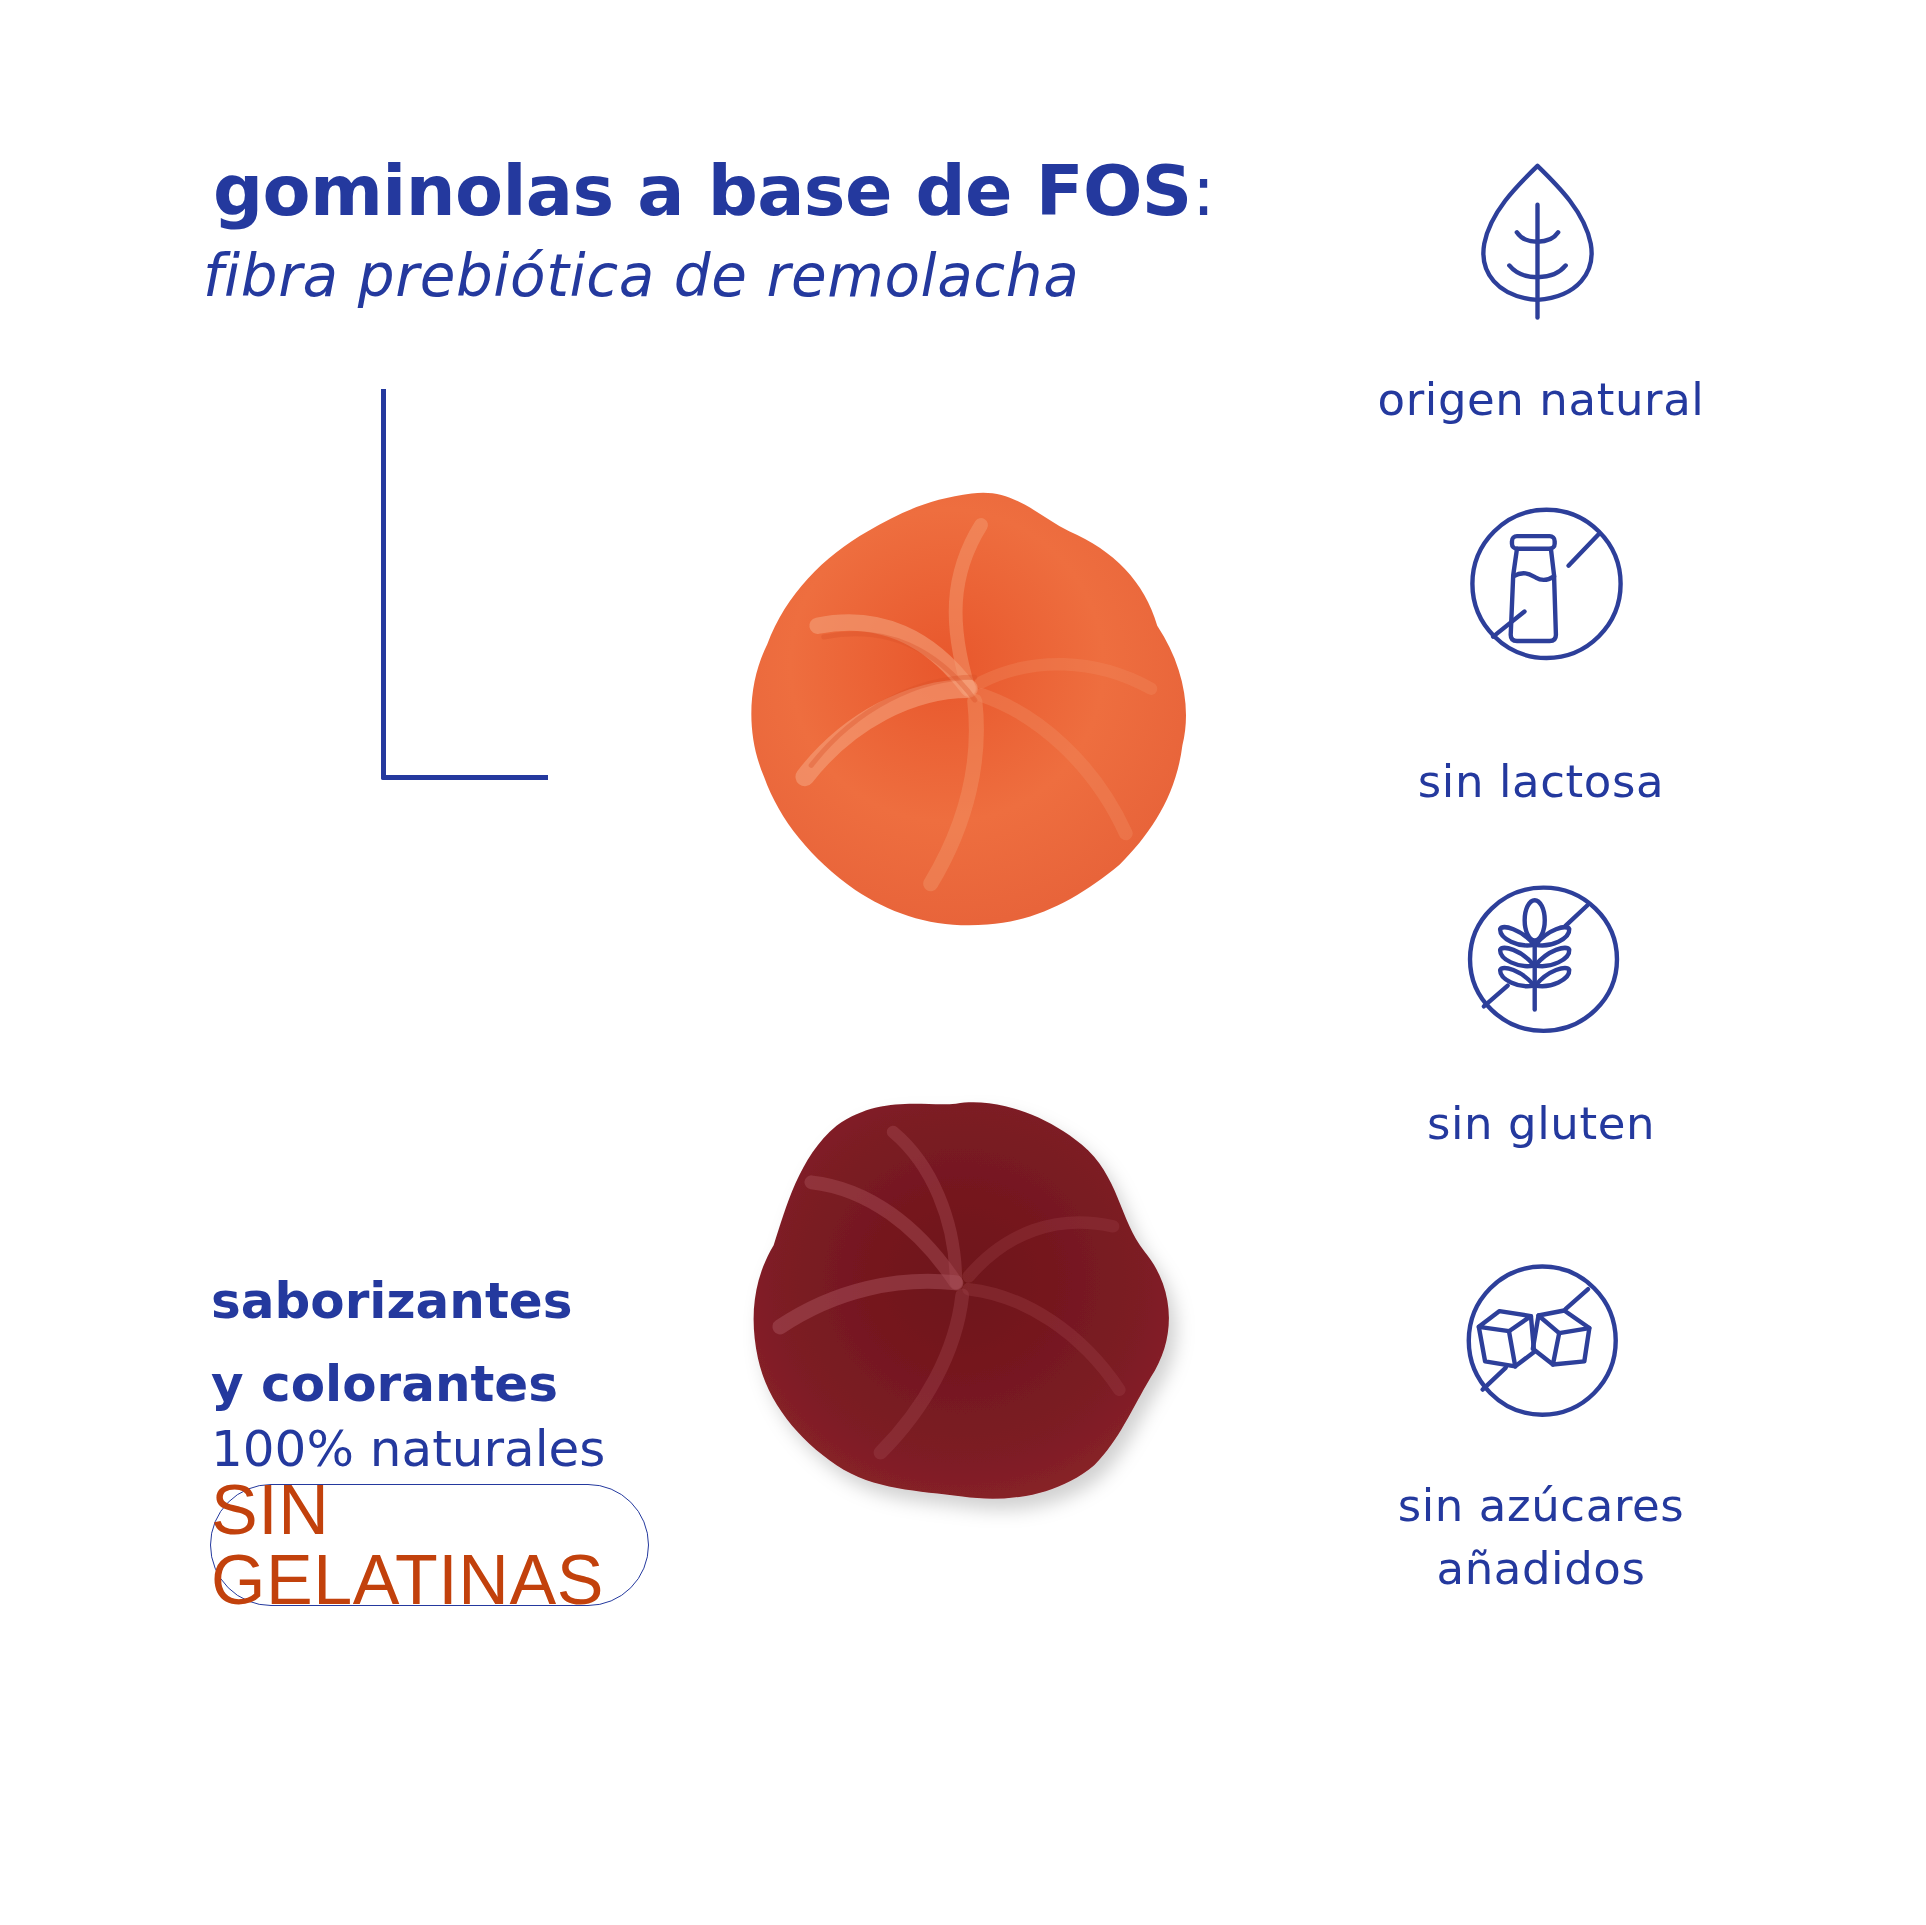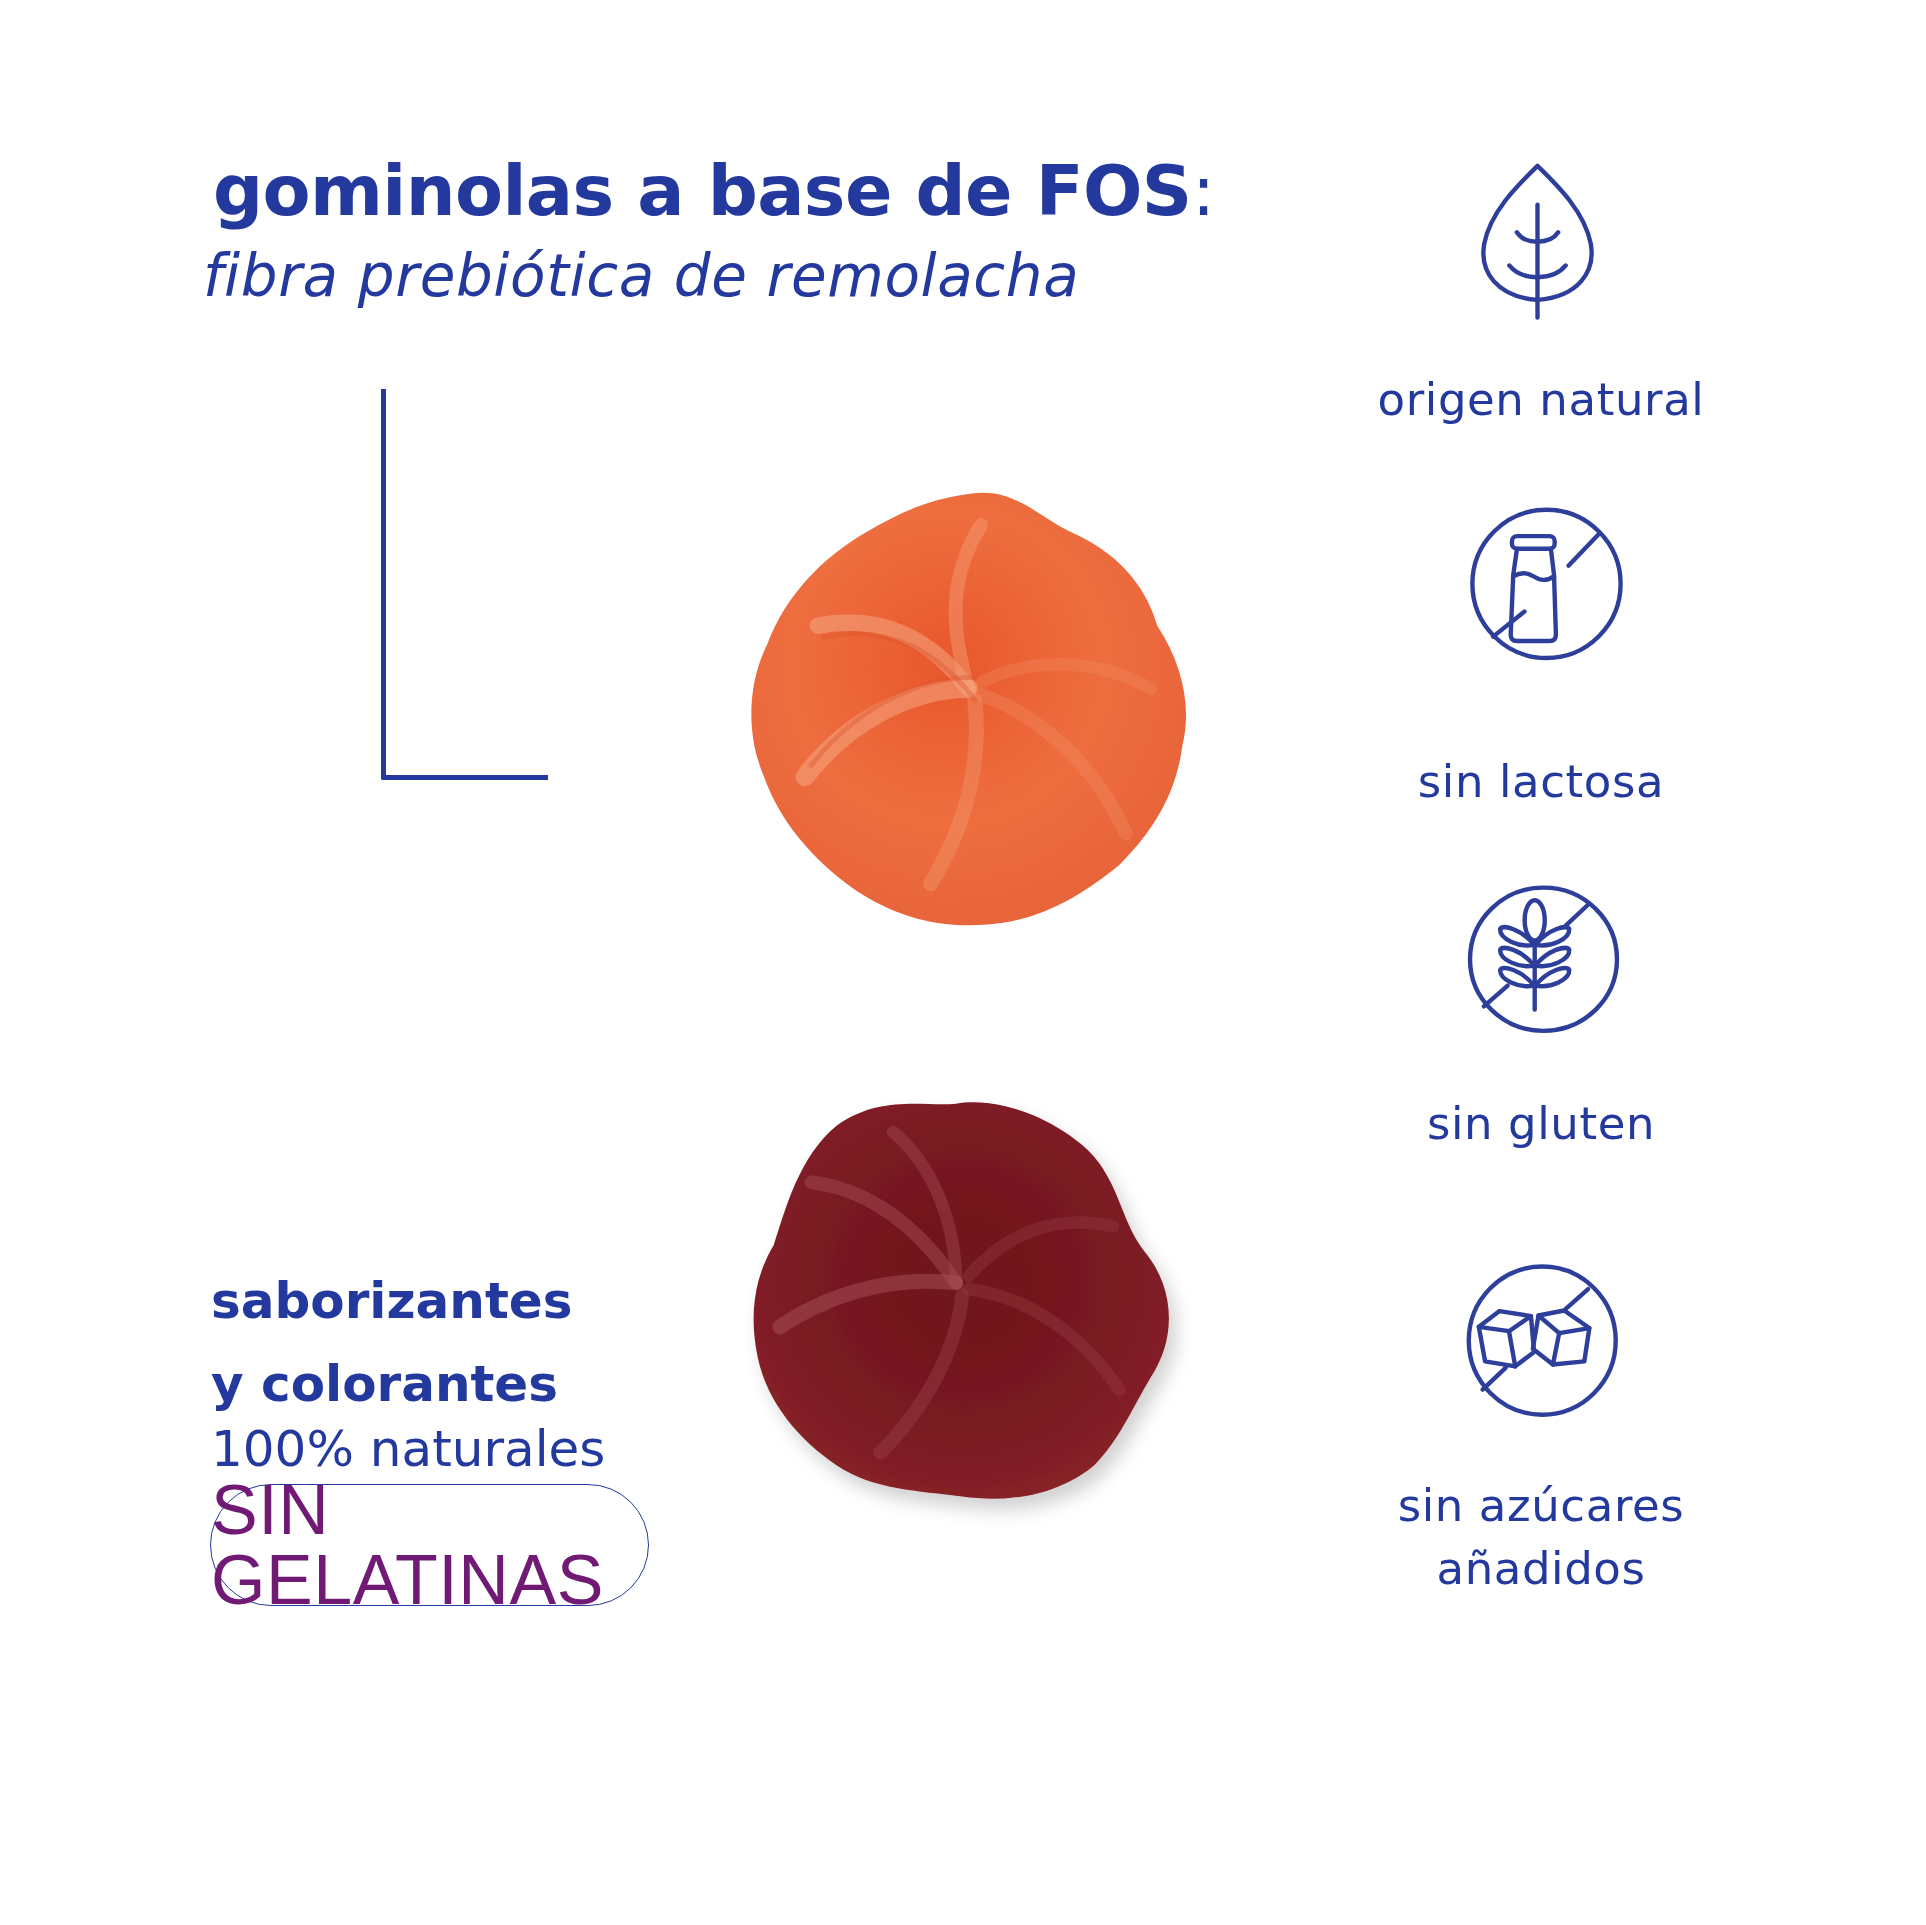--- a/index.html
+++ b/index.html
@@ -15,21 +15,21 @@
              border-left: 5.7px solid #24399e; border-bottom: 5.7px solid #24399e;
              border-bottom-left-radius: 2.5px; box-sizing: border-box; }
   .gummy { position: absolute; }
   .left-copy { left: 211px; top: 1251px; line-height: 65px; font-size: 50px; white-space: nowrap; }
   .left-copy .strong { font-weight: bold; letter-spacing: 0px; margin-top: 18px; }
   .left-copy .light { font-weight: normal; }
   .badge { left: 210px; top: 1484px; width: 439px; height: 122px; border: 1.9px solid #24399e;
            border-radius: 61px; box-sizing: border-box; display: flex; align-items: center;
            justify-content: center; }
   .badge span { font-family: "Liberation Sans", sans-serif; font-size: 70px; font-weight: normal;
-                color: #701a75; letter-spacing: 0.6px; line-height: 1; }
+                color: #c2410c; letter-spacing: 0.6px; line-height: 1; }
   .feature { position: absolute; width: 440px; left: 1321px; text-align: center; }
   .feature-label { font-size: 45px; font-weight: normal; color: #24399e; line-height: 63px;
                    font-family: "DejaVu Sans", sans-serif; letter-spacing: 0.6px; }
   .feature-icon { position: absolute; }
 </style>
 </head>
 <body>
 
 <div class="abs title-bold"><span>gominolas a base de FOS</span><span class="colon">:</span></div>
 <div class="abs title-italic">fibra prebiótica de remolacha</div>

